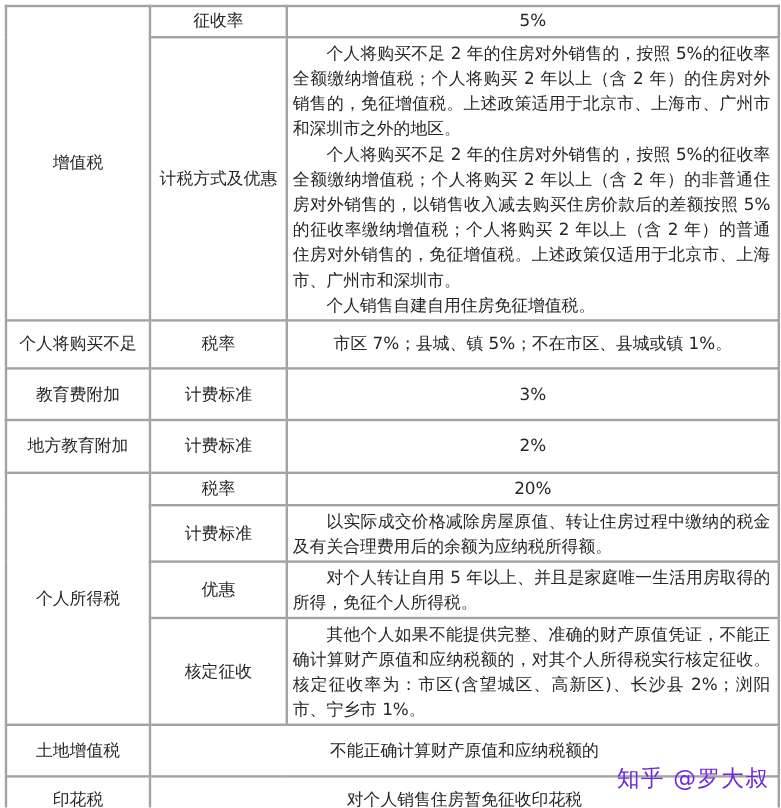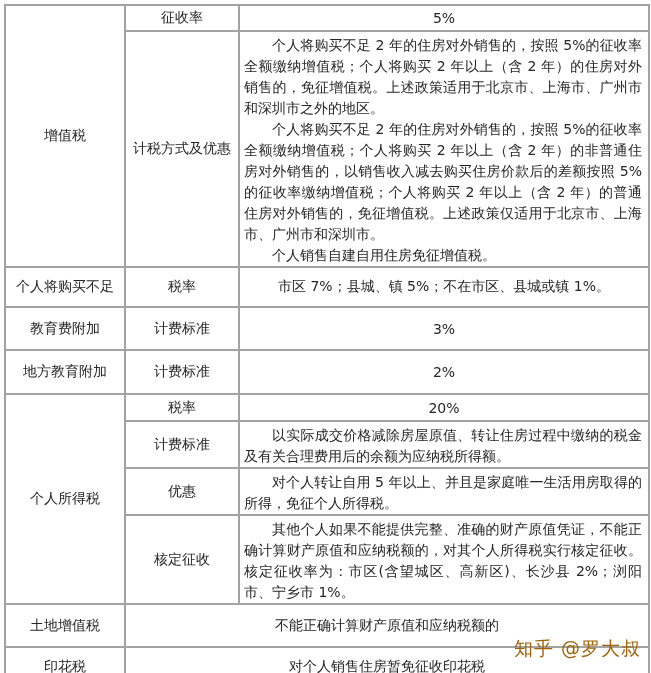--- a/index.html
+++ b/index.html
@@ -43,21 +43,21 @@
   tr.r8  { height:43px; }
   tr.r9  { height:84px; }
   tr.r10 { height:43px; }
   tr.r11 { height:40px; }
   .watermark {
     position:absolute;
     top:636px;
     right:10px;
     font-size:19px;
     letter-spacing:1px;
-    color:#a16207;
+    color:#6d28d9;
   }
 </style>
 </head>
 <body>
 
 <table class="tax-table">
   <colgroup>
     <col style="width:120px">
     <col style="width:114px">
     <col style="width:410px">

